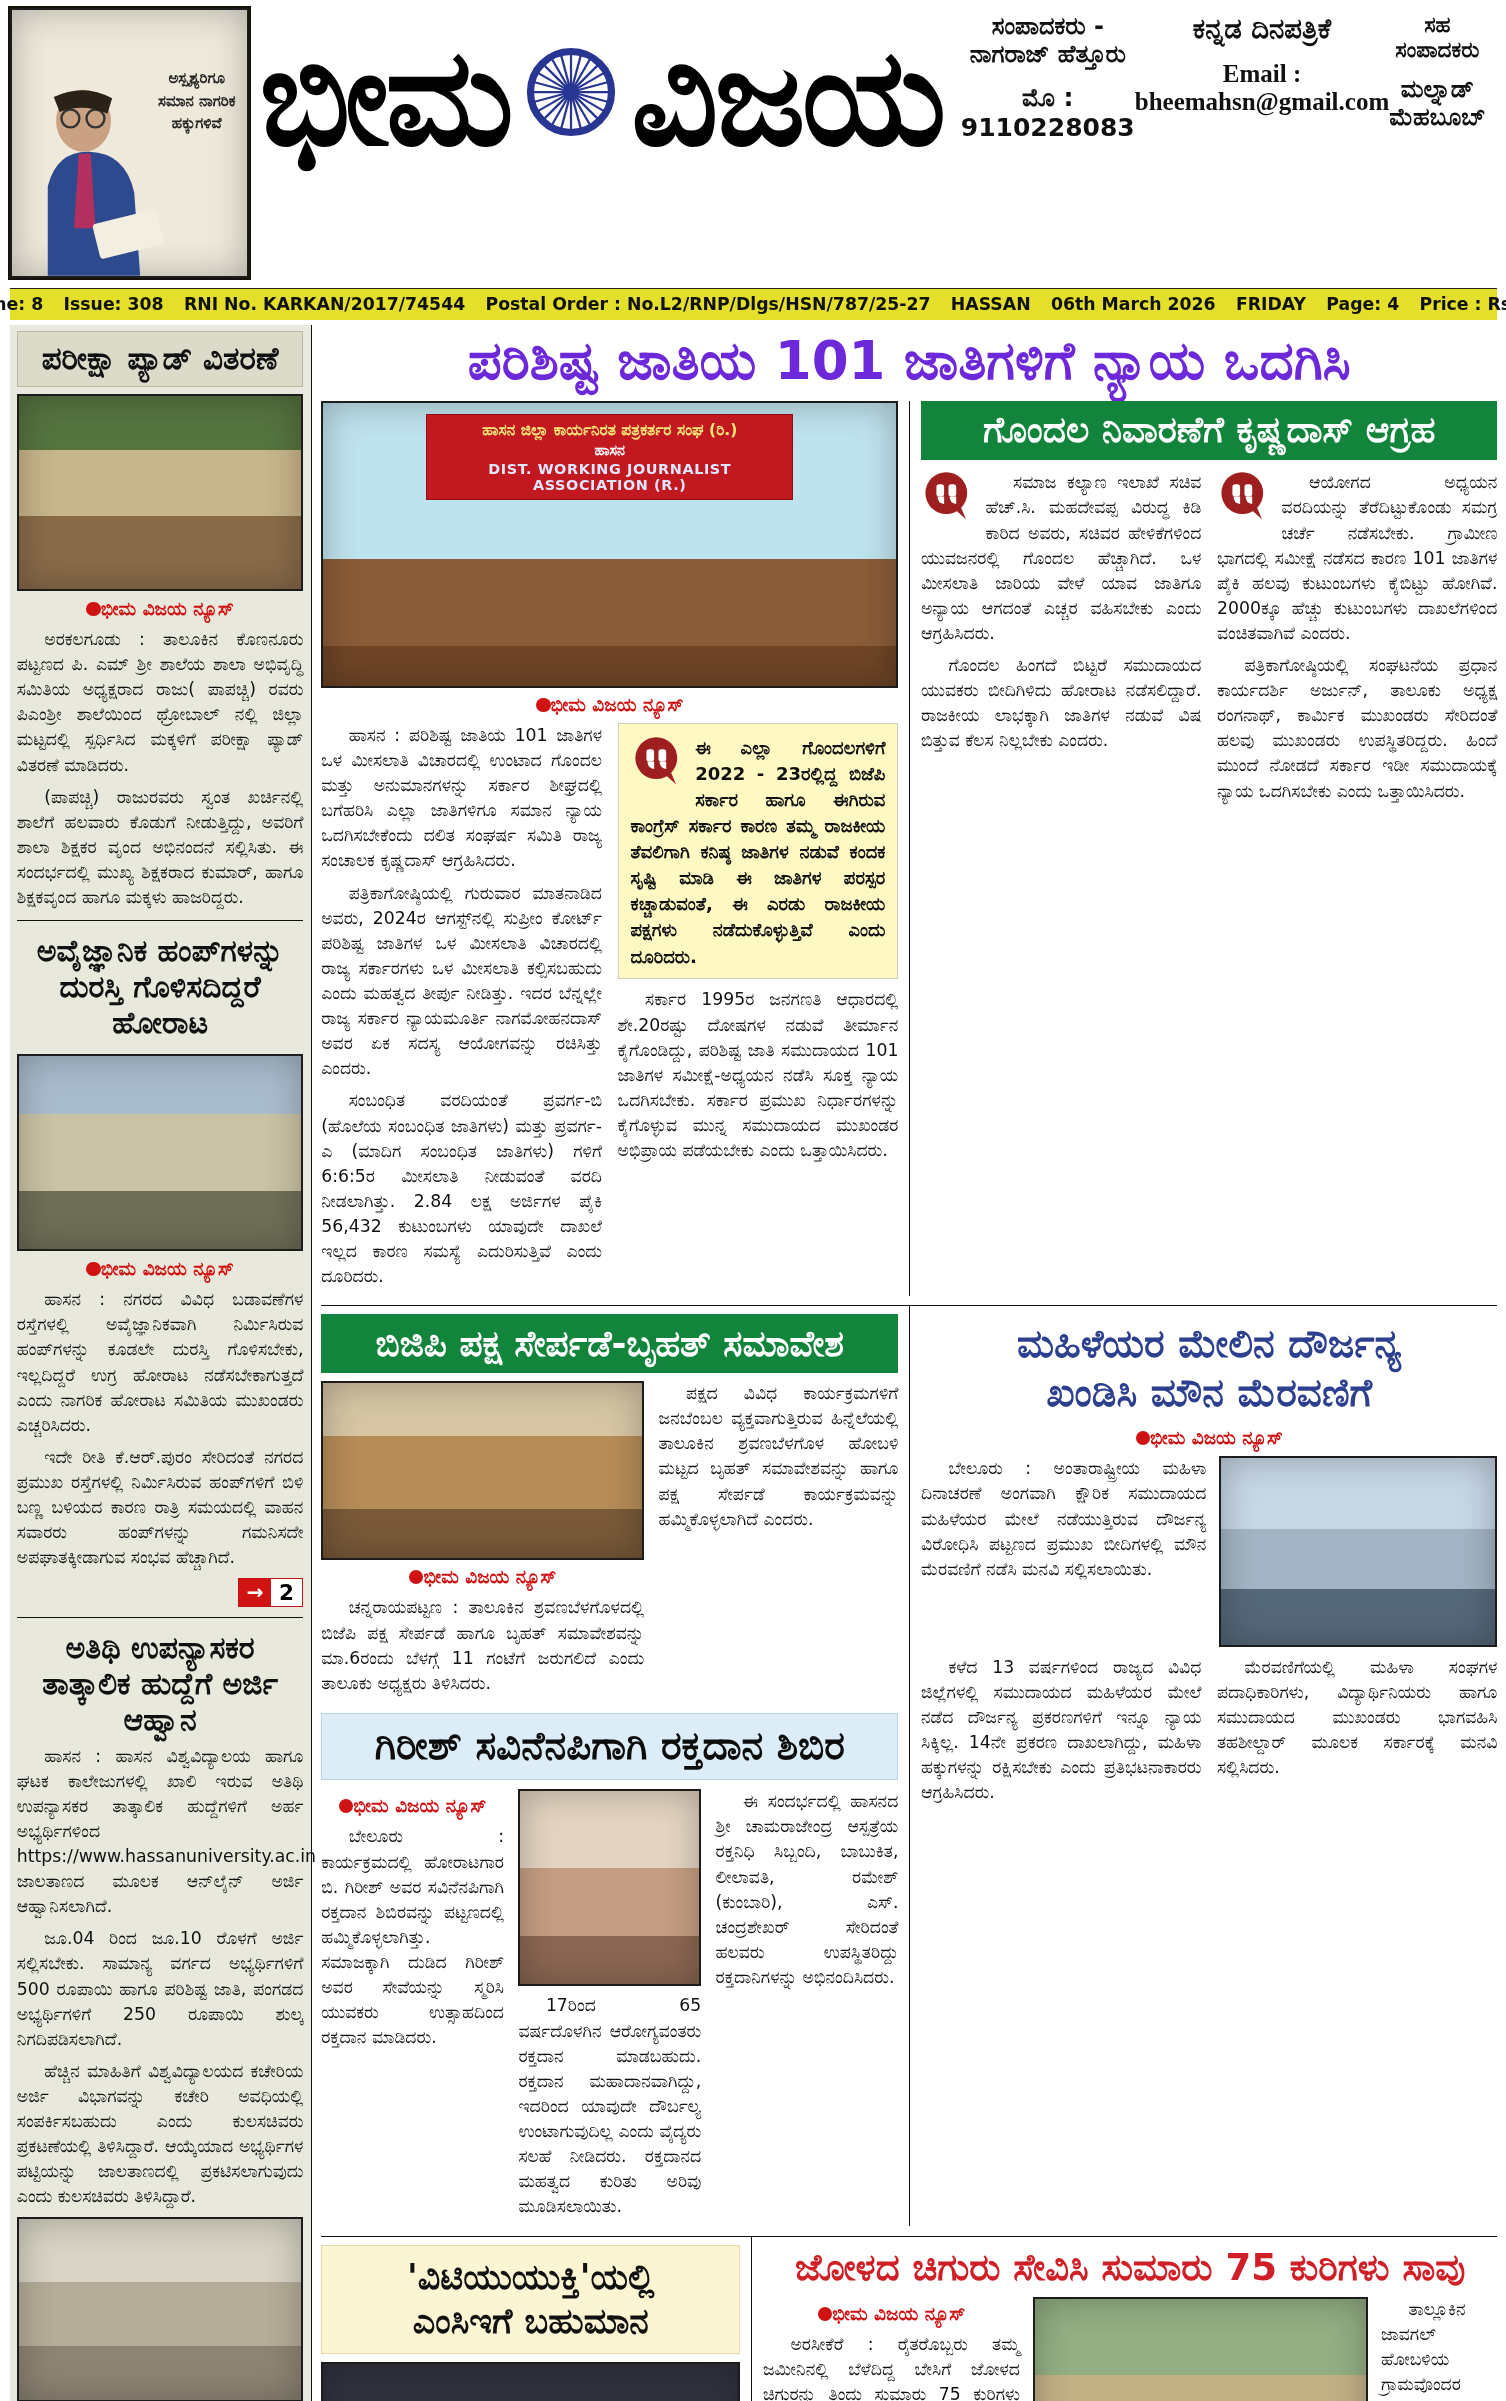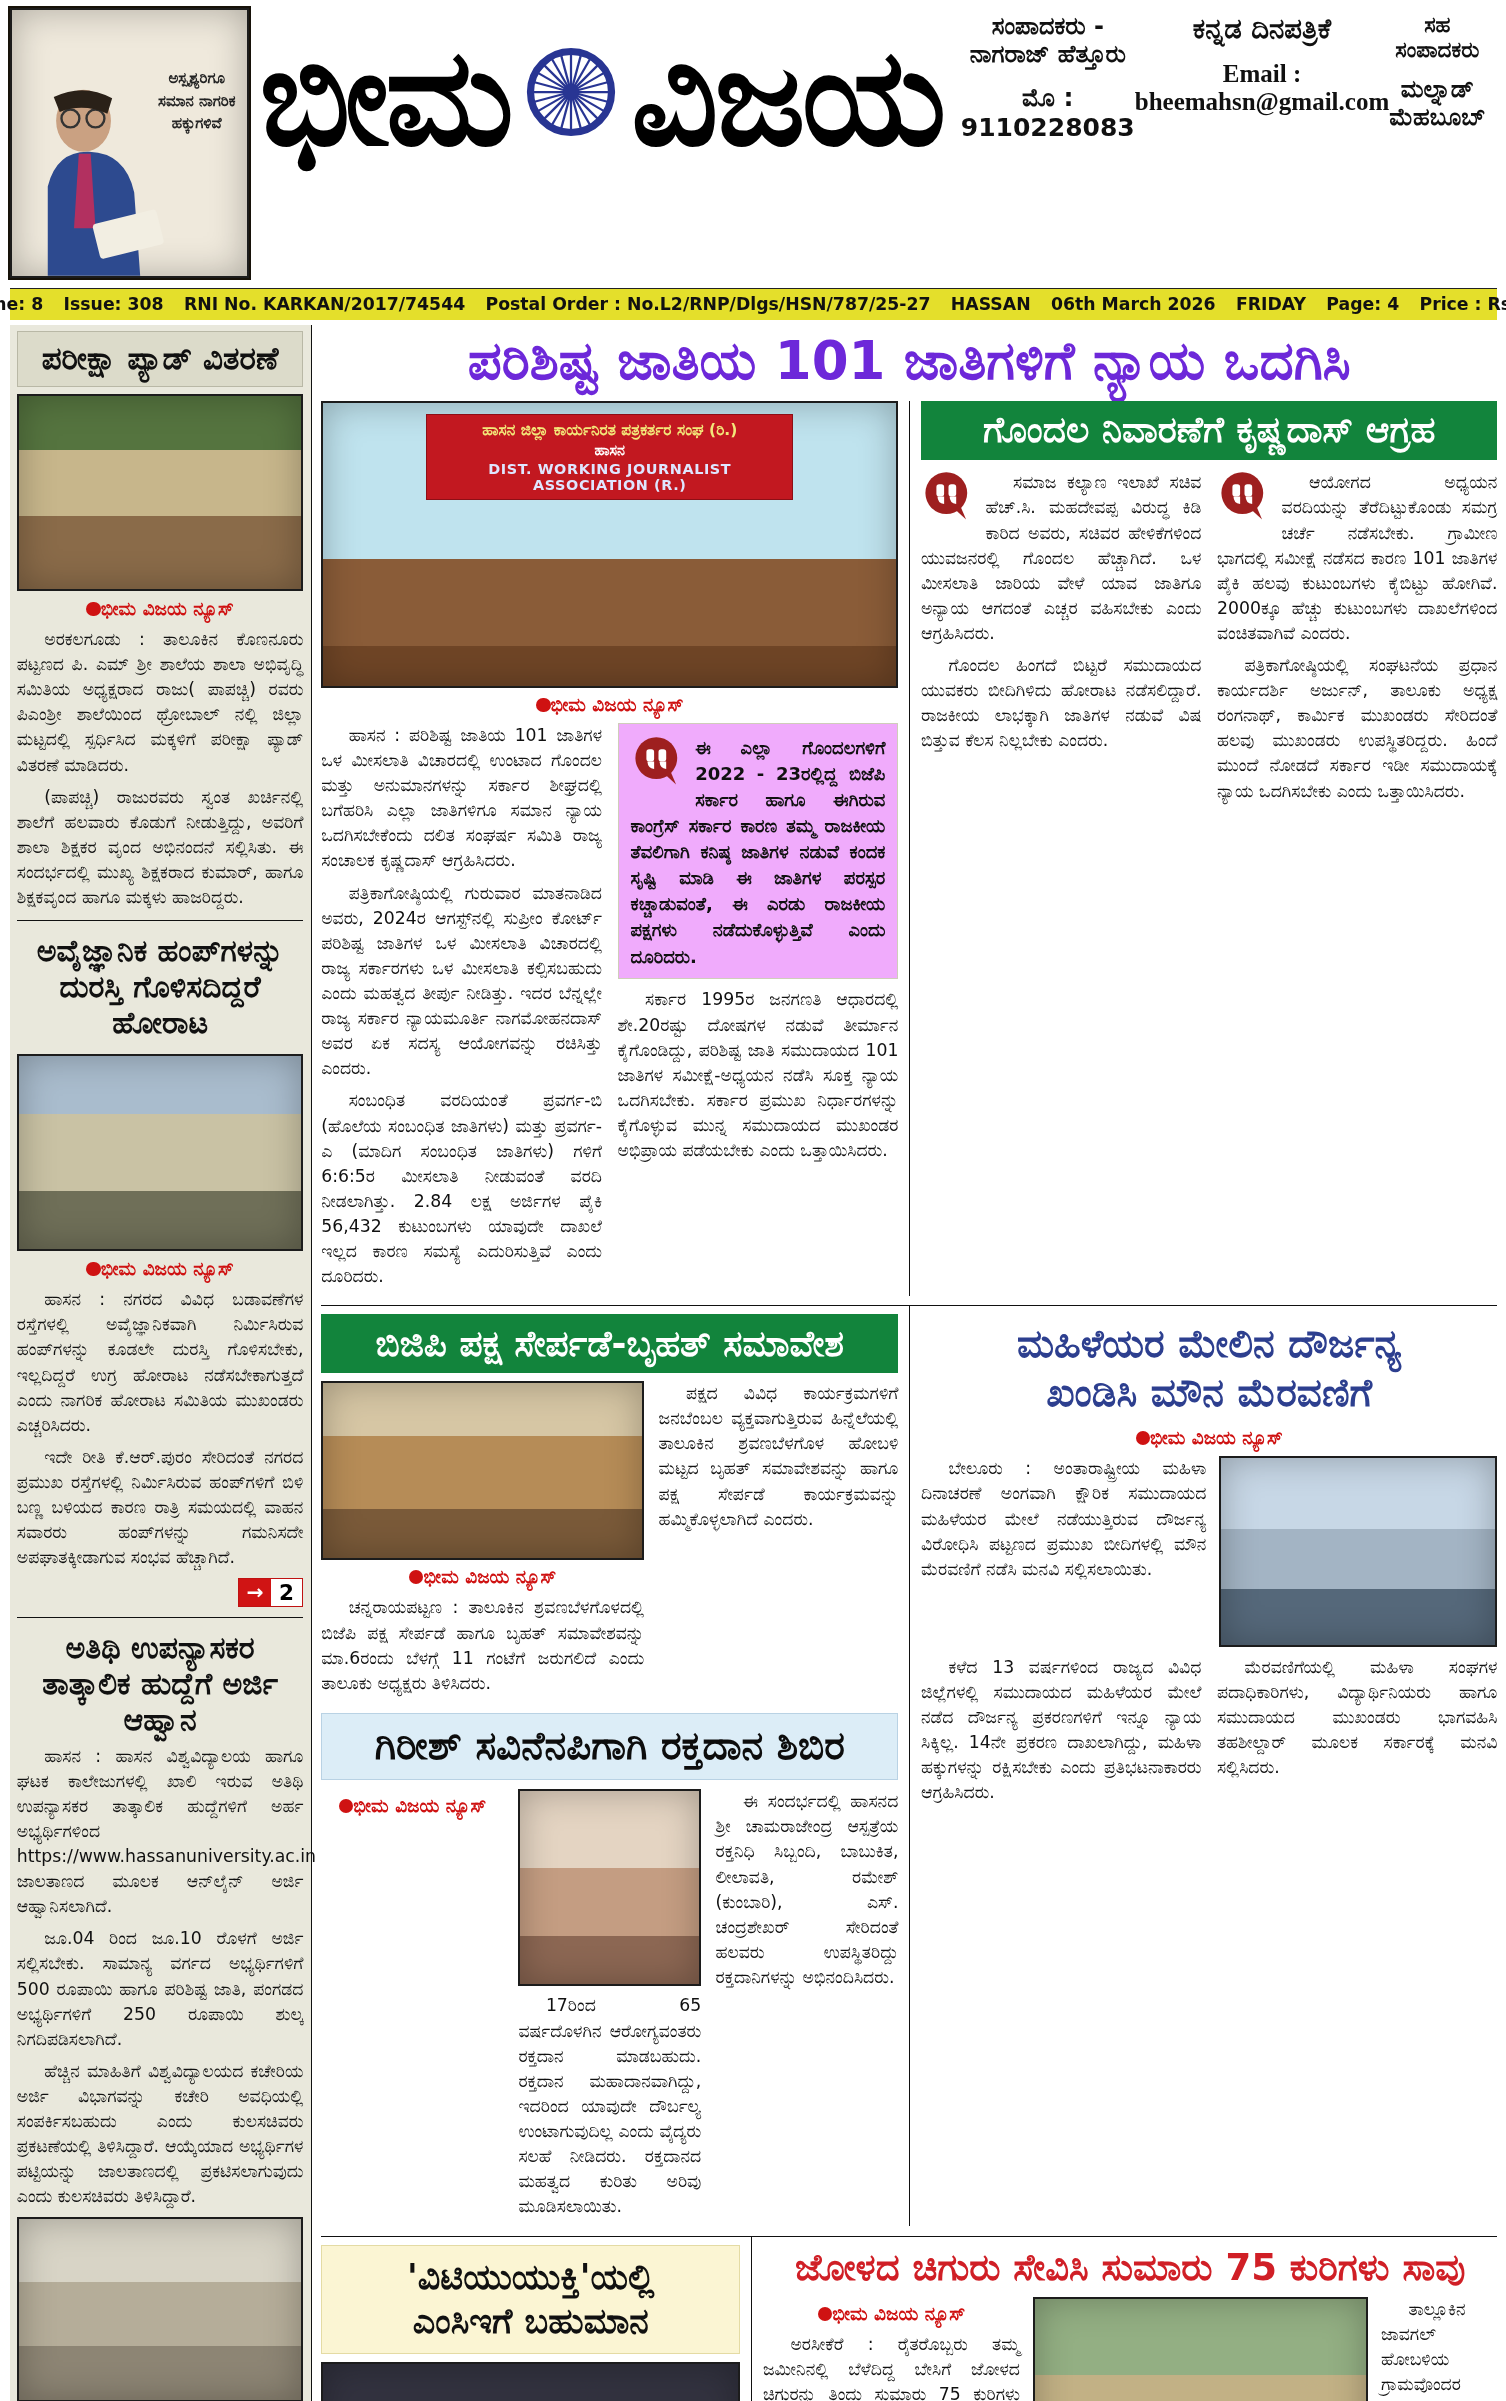--- a/index.html
+++ b/index.html
@@ -66,21 +66,21 @@
   .mt-right{padding-left:10.8px;}
 
   .ph-hall{height:287px;background:linear-gradient(180deg,#bfe3ee 0 55%,#8a5c38 55% 86%,#6f4526 86%);}
   .hall-banner{position:absolute;left:18%;top:4%;width:64%;background:#c21820;border:1.8px solid #8d0f16;
                color:#fff;text-align:center;padding:6px 3.6px;}
   .hb1{font-size:15.5px;font-weight:bold;color:#f3e87a;}
   .hb2{font-size:14.4px;font-weight:bold;margin:2.4px 0;}
   .hb3{font-size:14.4px;font-weight:800;color:#dfe6ff;letter-spacing:0.6px;}
 
   .twocol{display:grid;grid-template-columns:1fr 1fr;column-gap:15.5px;}
-  .pullquote{background:#f0abfc;border:0.6px solid #cfcdba;padding:10.8px 12px 8.4px 12px;position:relative;margin-bottom:8.4px;}
+  .pullquote{background:#fef9c3;border:0.6px solid #cfcdba;padding:10.8px 12px 8.4px 12px;position:relative;margin-bottom:8.4px;}
   .pullquote p{font-size:18px;font-weight:bold;line-height:1.45;text-align:justify;margin:0;}
   .qicon{width:55px;height:55px;float:left;margin:0 9.6px 3.6px 0;}
 
   .hd-green{background:#12843c;color:#fff;font-weight:800;font-size:36px;text-align:center;
             padding:9.6px 4.8px;line-height:1.1;}
   .qcolwrap{display:grid;grid-template-columns:1fr 1fr;column-gap:15.5px;margin-top:10.8px;}
 
   .main-mid{display:grid;grid-template-columns:589px 1fr;border-top:1.8px solid #111;margin-top:8.4px;}
   .mm-left{border-right:1.2px solid #111;padding:8.4px 10.8px 0 0;}
   .mm-right{padding:8.4px 0 0 10.8px;}
@@ -325,20 +325,21 @@
           </div>
 
           <div>
             <div class="hd-lblue">ಗಿರೀಶ್ ಸವಿನೆನಪಿಗಾಗಿ ರಕ್ತದಾನ ಶಿಬಿರ</div>
             <div class="blood-grid">
               <div>
                 <div class="byline">
                   <span class="bdot"></span>
                   <span>ಭೀಮ ವಿಜಯ ನ್ಯೂಸ್</span>
                 </div>
+                <p class="b">ಬೇಲೂರು : ಕಾರ್ಯಕ್ರಮದಲ್ಲಿ ಹೋರಾಟಗಾರ ಬಿ. ಗಿರೀಶ್ ಅವರ ಸವಿನೆನಪಿಗಾಗಿ ರಕ್ತದಾನ ಶಿಬಿರವನ್ನು ಪಟ್ಟಣದಲ್ಲಿ ಹಮ್ಮಿಕೊಳ್ಳಲಾಗಿತ್ತು. ಸಮಾಜಕ್ಕಾಗಿ ದುಡಿದ ಗಿರೀಶ್ ಅವರ ಸೇವೆಯನ್ನು ಸ್ಮರಿಸಿ ಯುವಕರು ಉತ್ಸಾಹದಿಂದ ರಕ್ತದಾನ ಮಾಡಿದರು.</p>
               </div>
               <div>
                 <div class="photo ph-blood"></div>
                 <p class="b">17ರಿಂದ 65 ವರ್ಷದೊಳಗಿನ ಆರೋಗ್ಯವಂತರು ರಕ್ತದಾನ ಮಾಡಬಹುದು. ರಕ್ತದಾನ ಮಹಾದಾನವಾಗಿದ್ದು, ಇದರಿಂದ ಯಾವುದೇ ದೌರ್ಬಲ್ಯ ಉಂಟಾಗುವುದಿಲ್ಲ ಎಂದು ವೈದ್ಯರು ಸಲಹೆ ನೀಡಿದರು. ರಕ್ತದಾನದ ಮಹತ್ವದ ಕುರಿತು ಅರಿವು ಮೂಡಿಸಲಾಯಿತು.</p>
               </div>
               <div>
                 <p class="b">ಈ ಸಂದರ್ಭದಲ್ಲಿ ಹಾಸನದ ಶ್ರೀ ಚಾಮರಾಜೇಂದ್ರ ಆಸ್ಪತ್ರೆಯ ರಕ್ತನಿಧಿ ಸಿಬ್ಬಂದಿ, ಬಾಬುಕಿತ, ಲೀಲಾವತಿ, ರಮೇಶ್ (ಕುಂಬಾರಿ), ಎಸ್. ಚಂದ್ರಶೇಖರ್ ಸೇರಿದಂತೆ ಹಲವರು ಉಪಸ್ಥಿತರಿದ್ದು ರಕ್ತದಾನಿಗಳನ್ನು ಅಭಿನಂದಿಸಿದರು.</p>
               </div>
             </div>
           </div>

